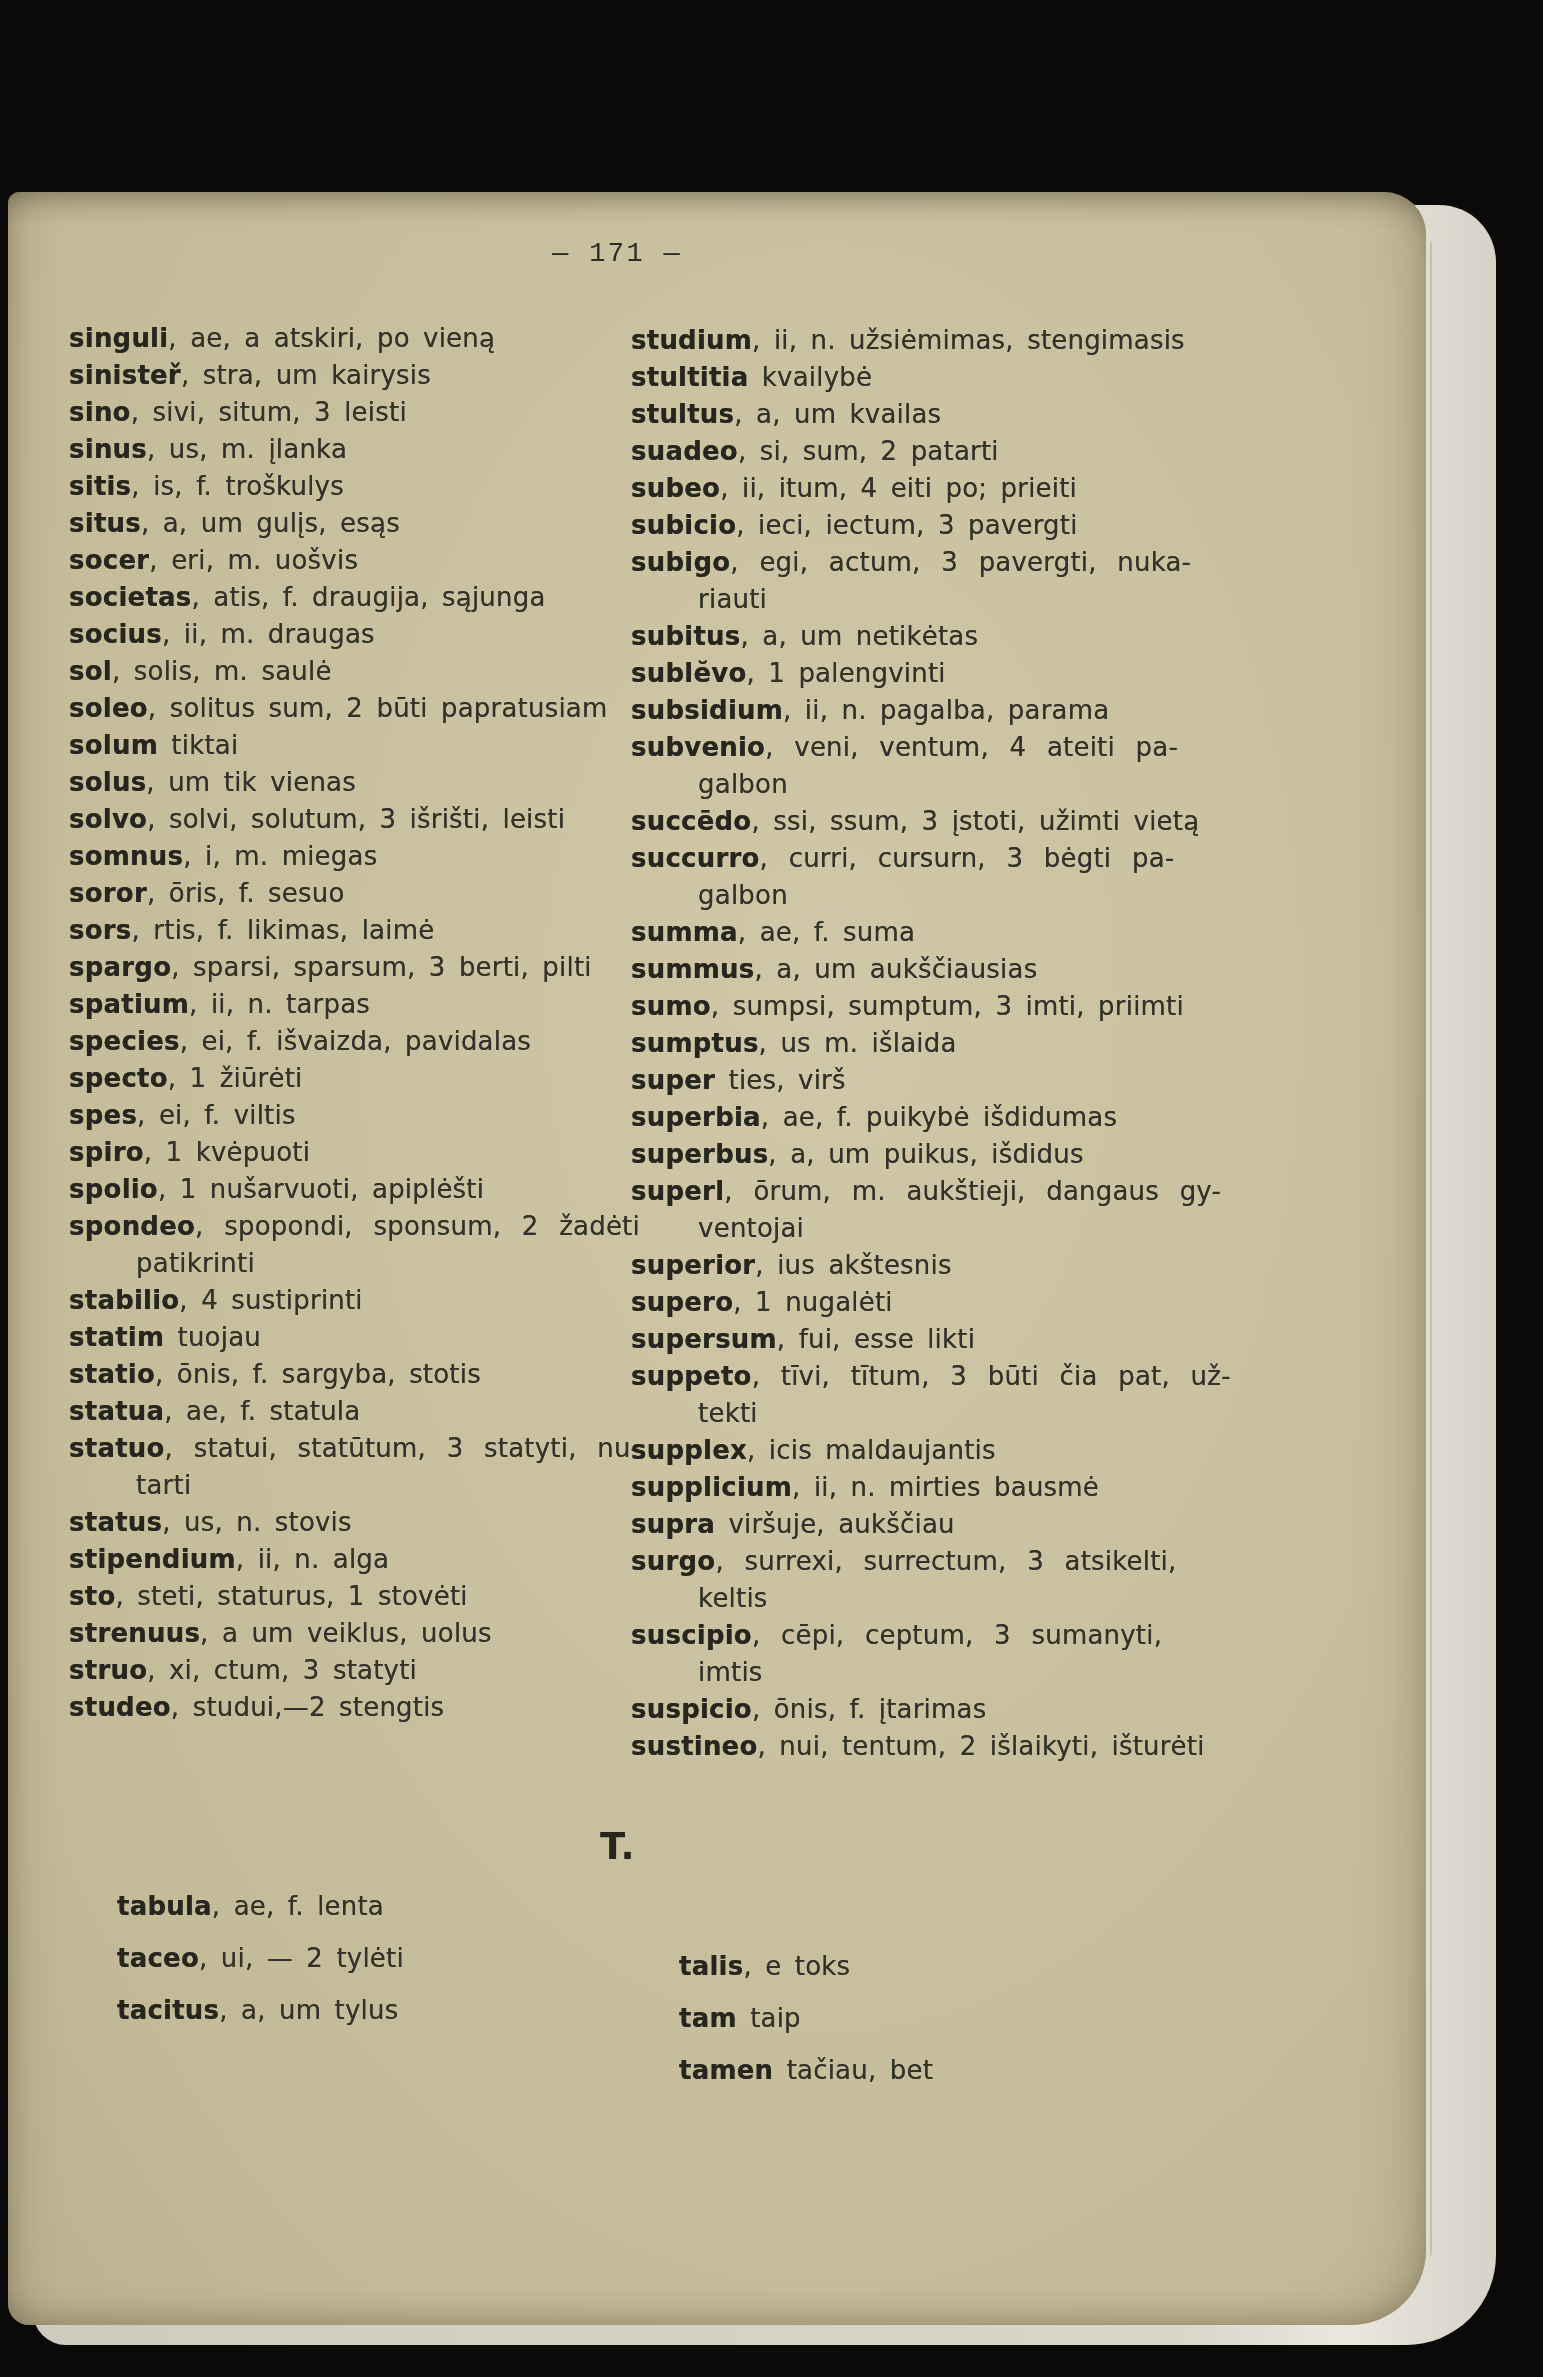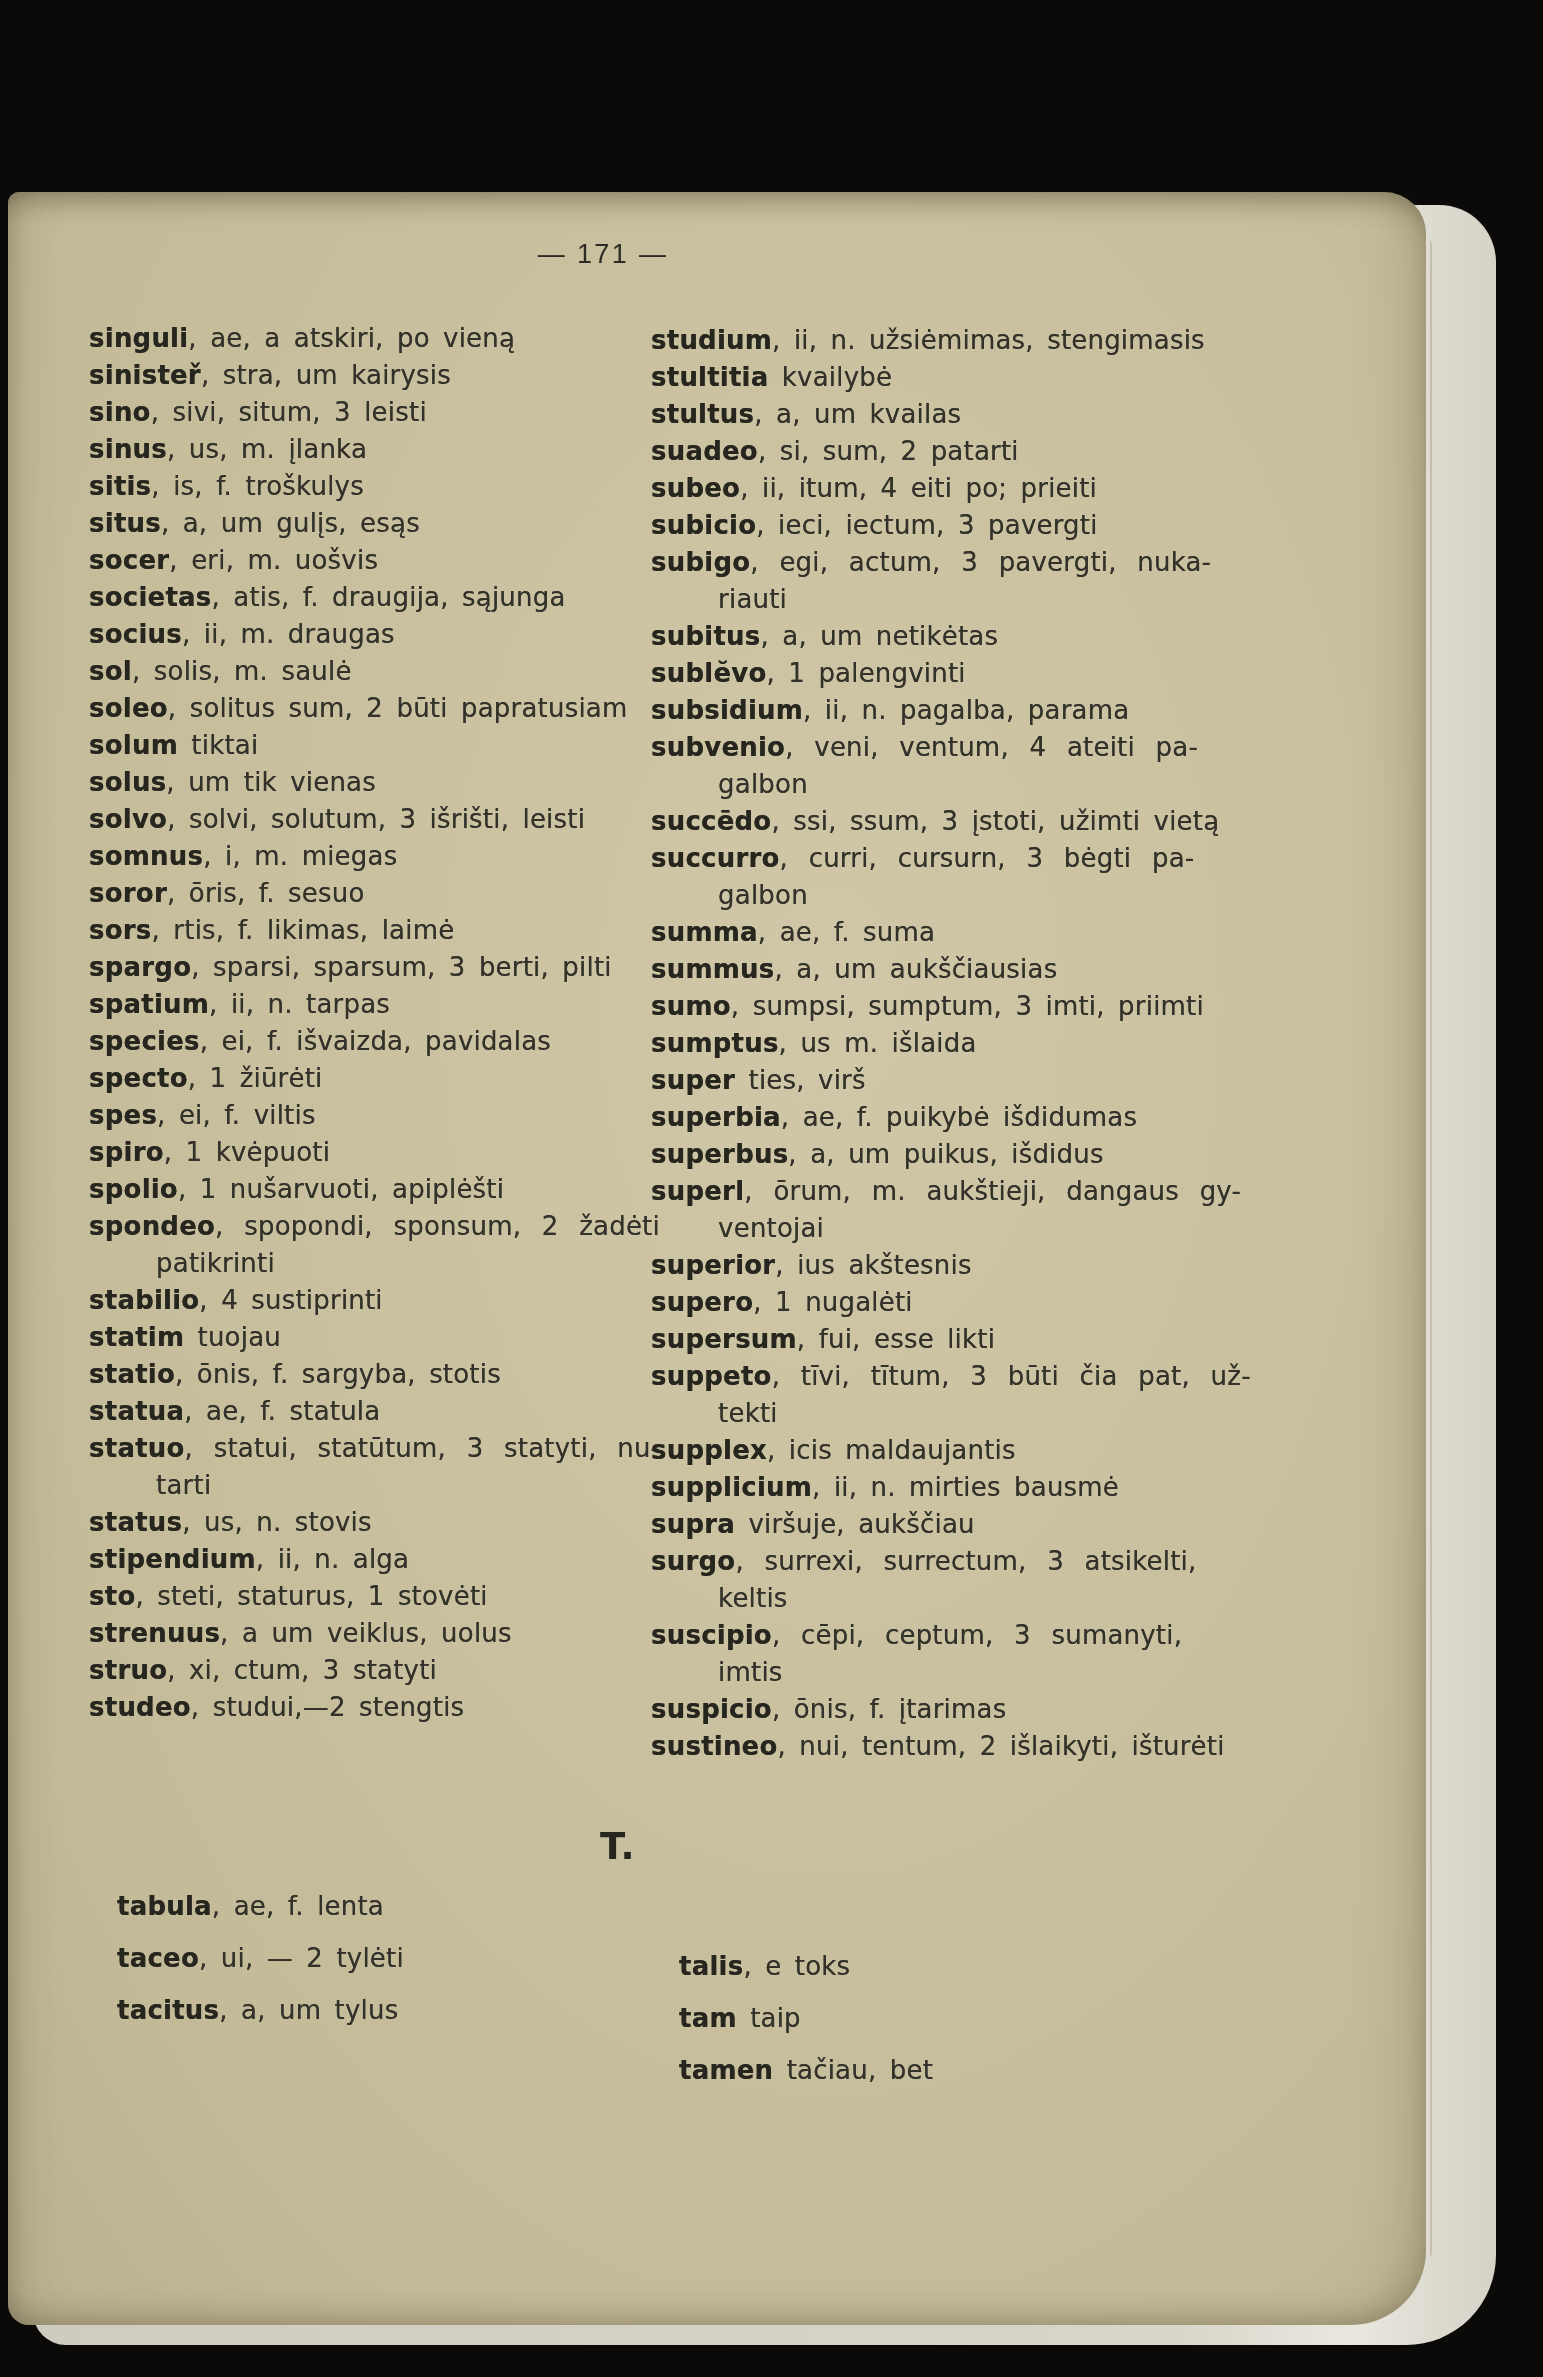--- a/index.html
+++ b/index.html
@@ -36,38 +36,38 @@
     background: radial-gradient(ellipse at 58% 38%, #d0c7a8 0%, #c9c09f 45%, #c3ba98 78%, #bab190 100%);
     border-radius: 11.4px 42px 75px 21px;
     box-shadow:
       inset 0 21px 28px -16.3px rgba(55,48,28,0.45),
       inset -41px 0 57px -33px rgba(95,85,58,0.35),
       inset 33px 0 49px -33px rgba(60,52,30,0.30),
       inset 0 -24.4px 33px -21px rgba(80,70,45,0.35);
   }
   .page-number {
     position: absolute;
-    left: 424px; top: 47px;
+    left: 438px; top: 47px;
     width: 342px;
     text-align: center;
-    font-family: Liberation Sans, sans-serif;
+    font-family: Liberation Mono, monospace;
     font-size: 27px;
     letter-spacing: 2.4px;
     color: #2d2c24;
   }
   .col {
     position: absolute;
     color: #32322a;
     font-size: 26px;
     line-height: 37px;
     letter-spacing: 0.2px;
     word-spacing: 4.9px;
     text-shadow: 0 0 0.5px rgba(52,50,40,0.75);
   }
-  .col.small-lh { line-height: 37px; margin-left: 20px; }
+  .col.small-lh { line-height: 37px; }
   .col.loose-lh { line-height: 52px; margin-left: 48px; }
   .entry-line { white-space: pre; }
   .entry-line.indent { padding-left: 67px; }
   .entry-line.spread { word-spacing: 12.2px; }
   .headword { font-weight: bold; color: #26261f; }
   .section-heading {
     position: absolute;
     left: 592px; top: 1633px;
     font-size: 37px;
     font-weight: bold;

